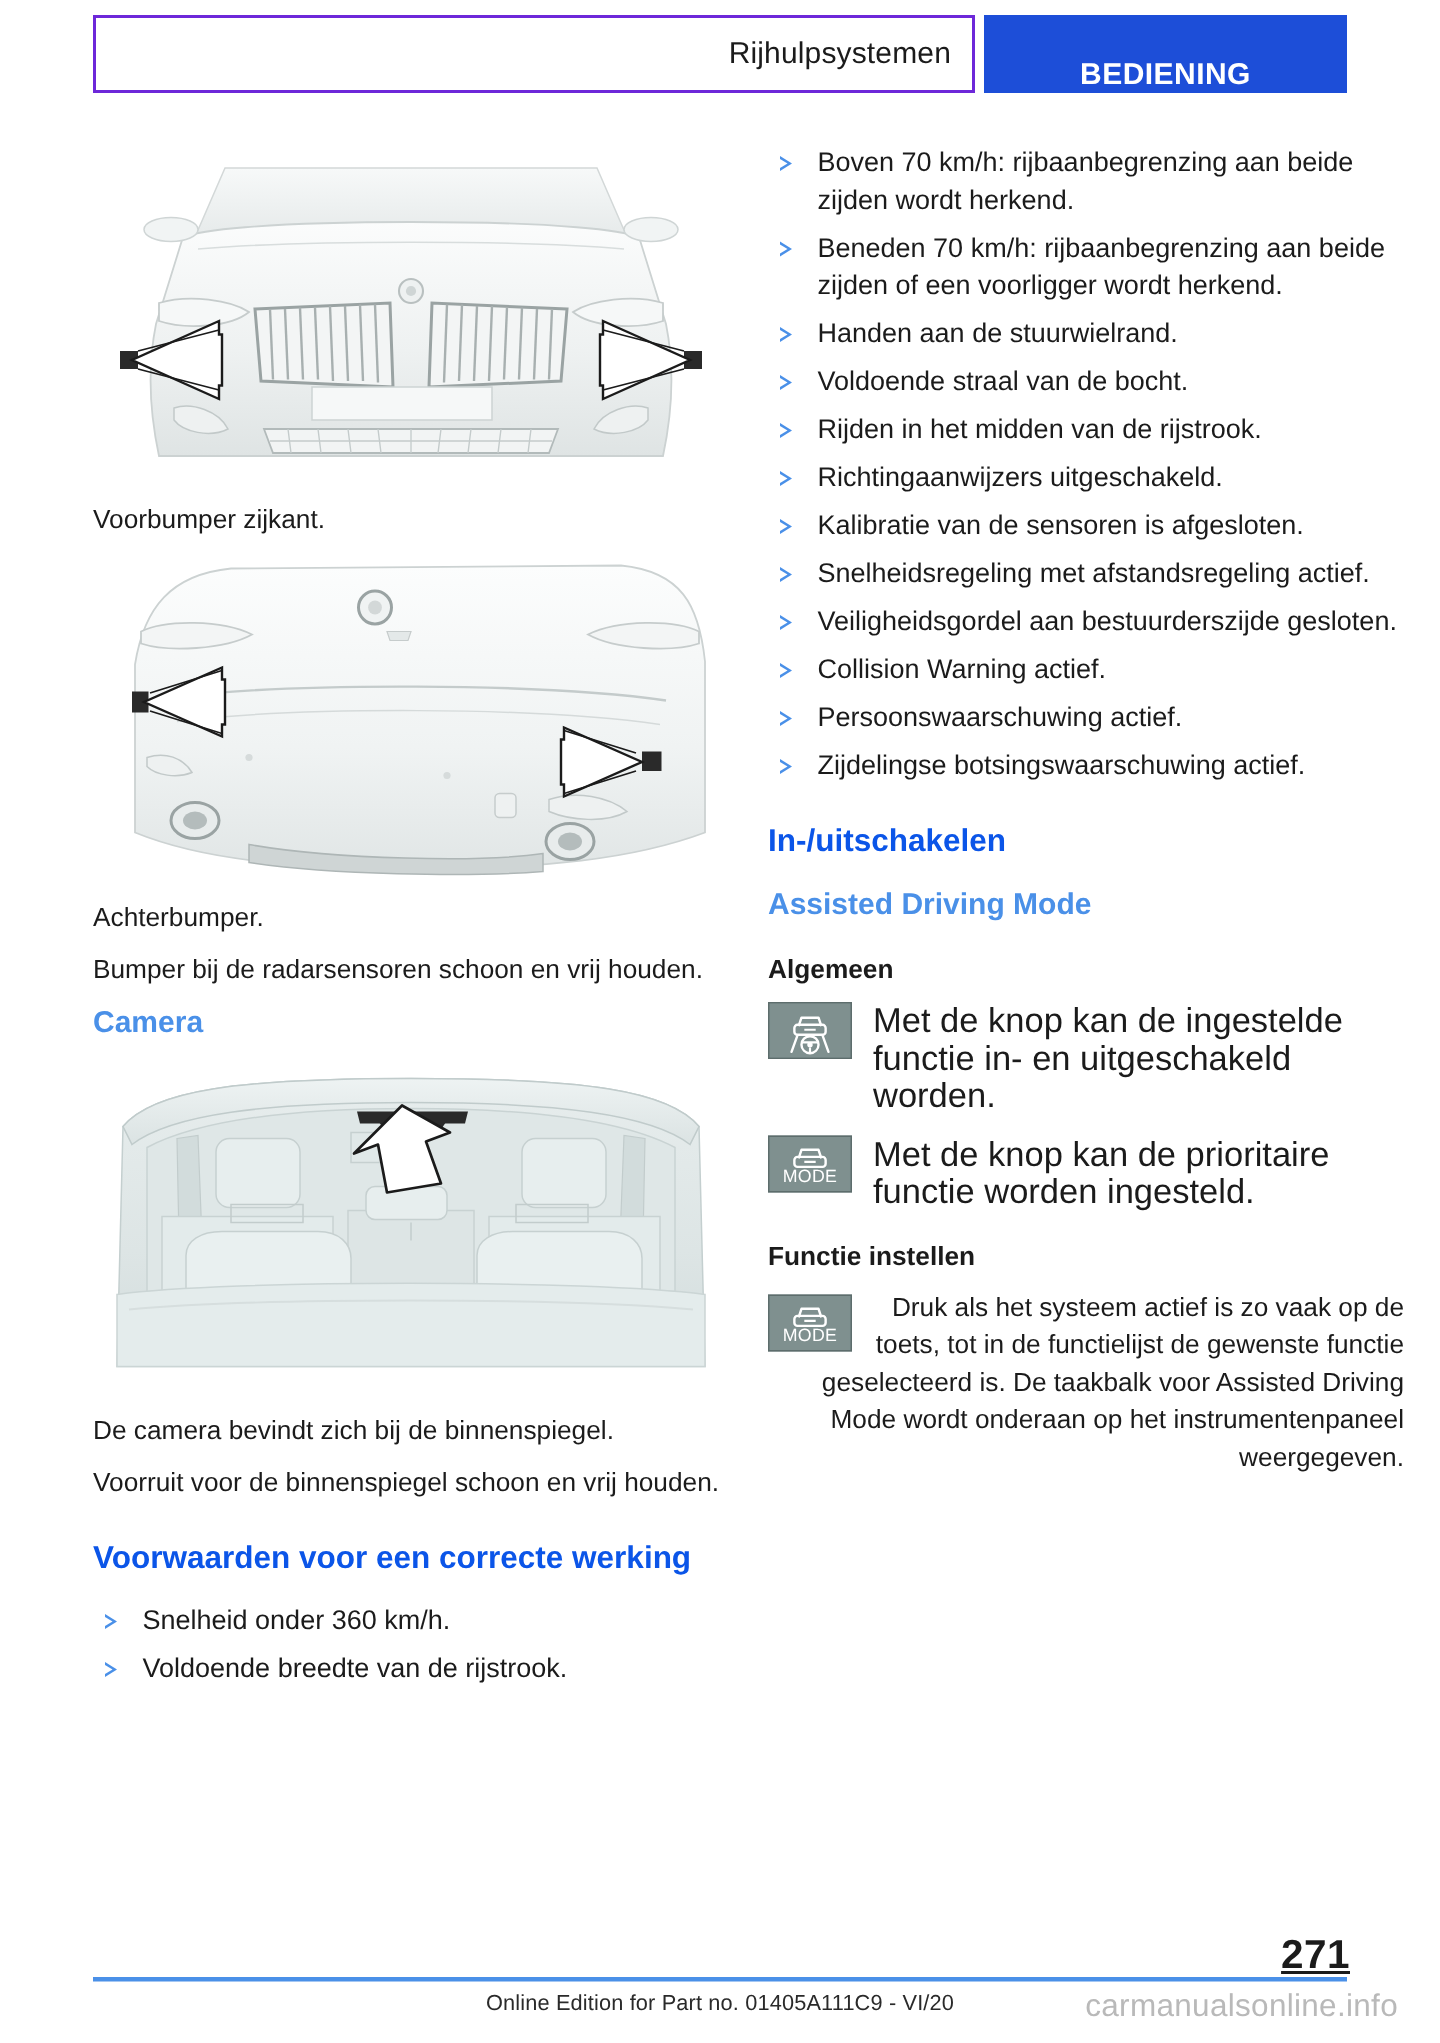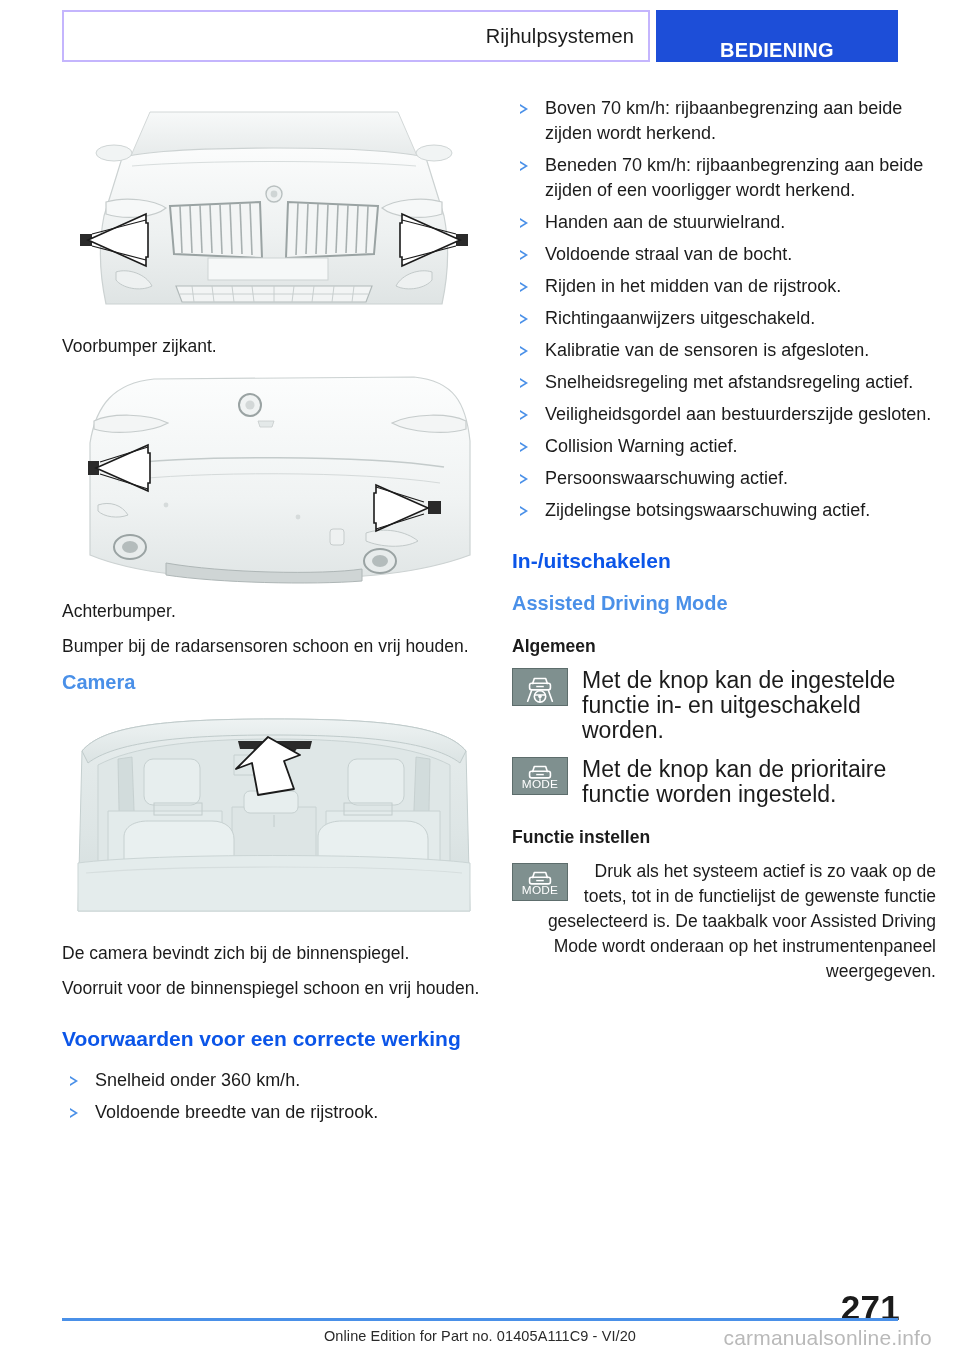--- a/index.html
+++ b/index.html
@@ -21,21 +21,21 @@
     position: absolute;
     left: 62px;
     top: 10px;
     width: 836px;
     height: 52px;
     display: flex;
     align-items: stretch;
   }
   #header-chapter {
     flex: 0 0 588px;
-    border: 2px solid #c4b5fd;
+    border: 2px solid #6d28d9;
     box-sizing: border-box;
     display: flex;
     align-items: center;
     justify-content: flex-end;
     padding-right: 14px;
     background: #fff;
   }
   #header-chapter span {
     font-size: 20px;
     color: #1b1b1b;
@@ -187,24 +187,25 @@
     left: 62px;
     top: 1318px;
     width: 836px;
     height: 3px;
     background: #4a90e8;
   }
   #page-number {
     position: absolute;
     right: 60px;
     top: 1288px;
-    font-size: 35px;
+    font-size: 27px;
     font-weight: bold;
     color: #1b1b1b;
     letter-spacing: 0.3px;
+    text-decoration: underline;
   }
   #footer-note {
     position: absolute;
     left: 0;
     top: 1328px;
     width: 960px;
     text-align: center;
     font-size: 14.5px;
     color: #2a2a2a;
     letter-spacing: 0.1px;

